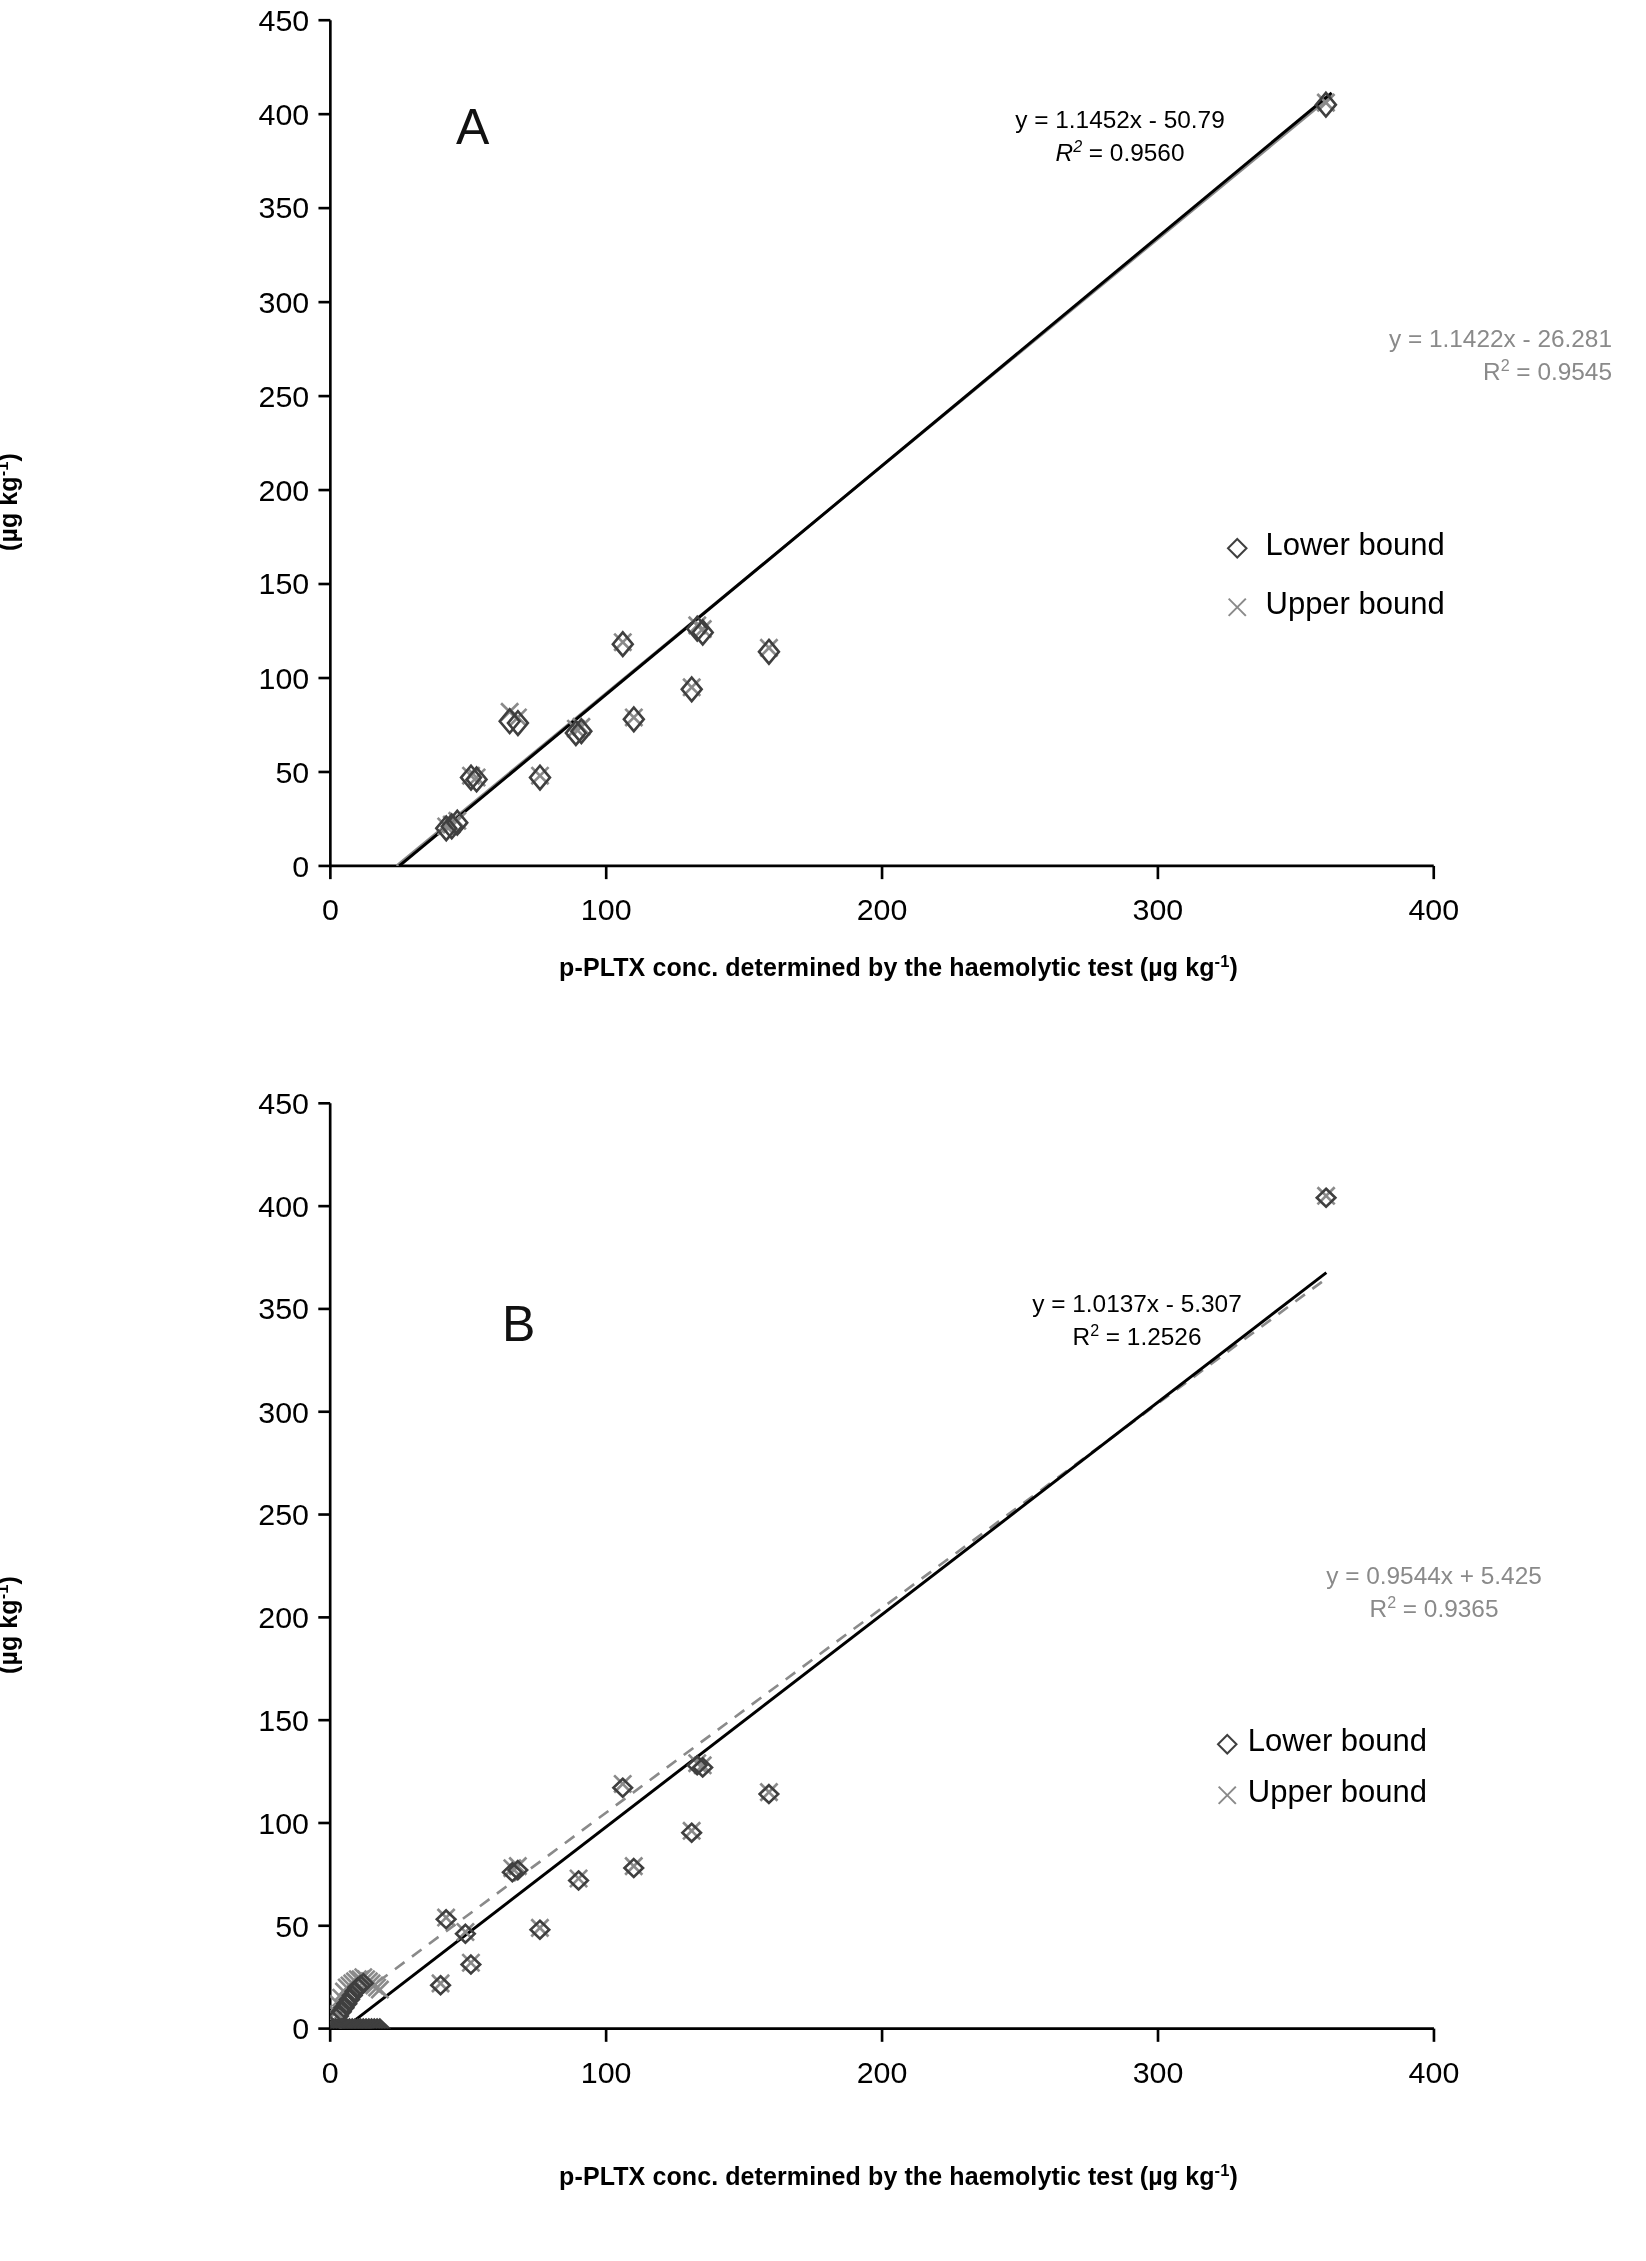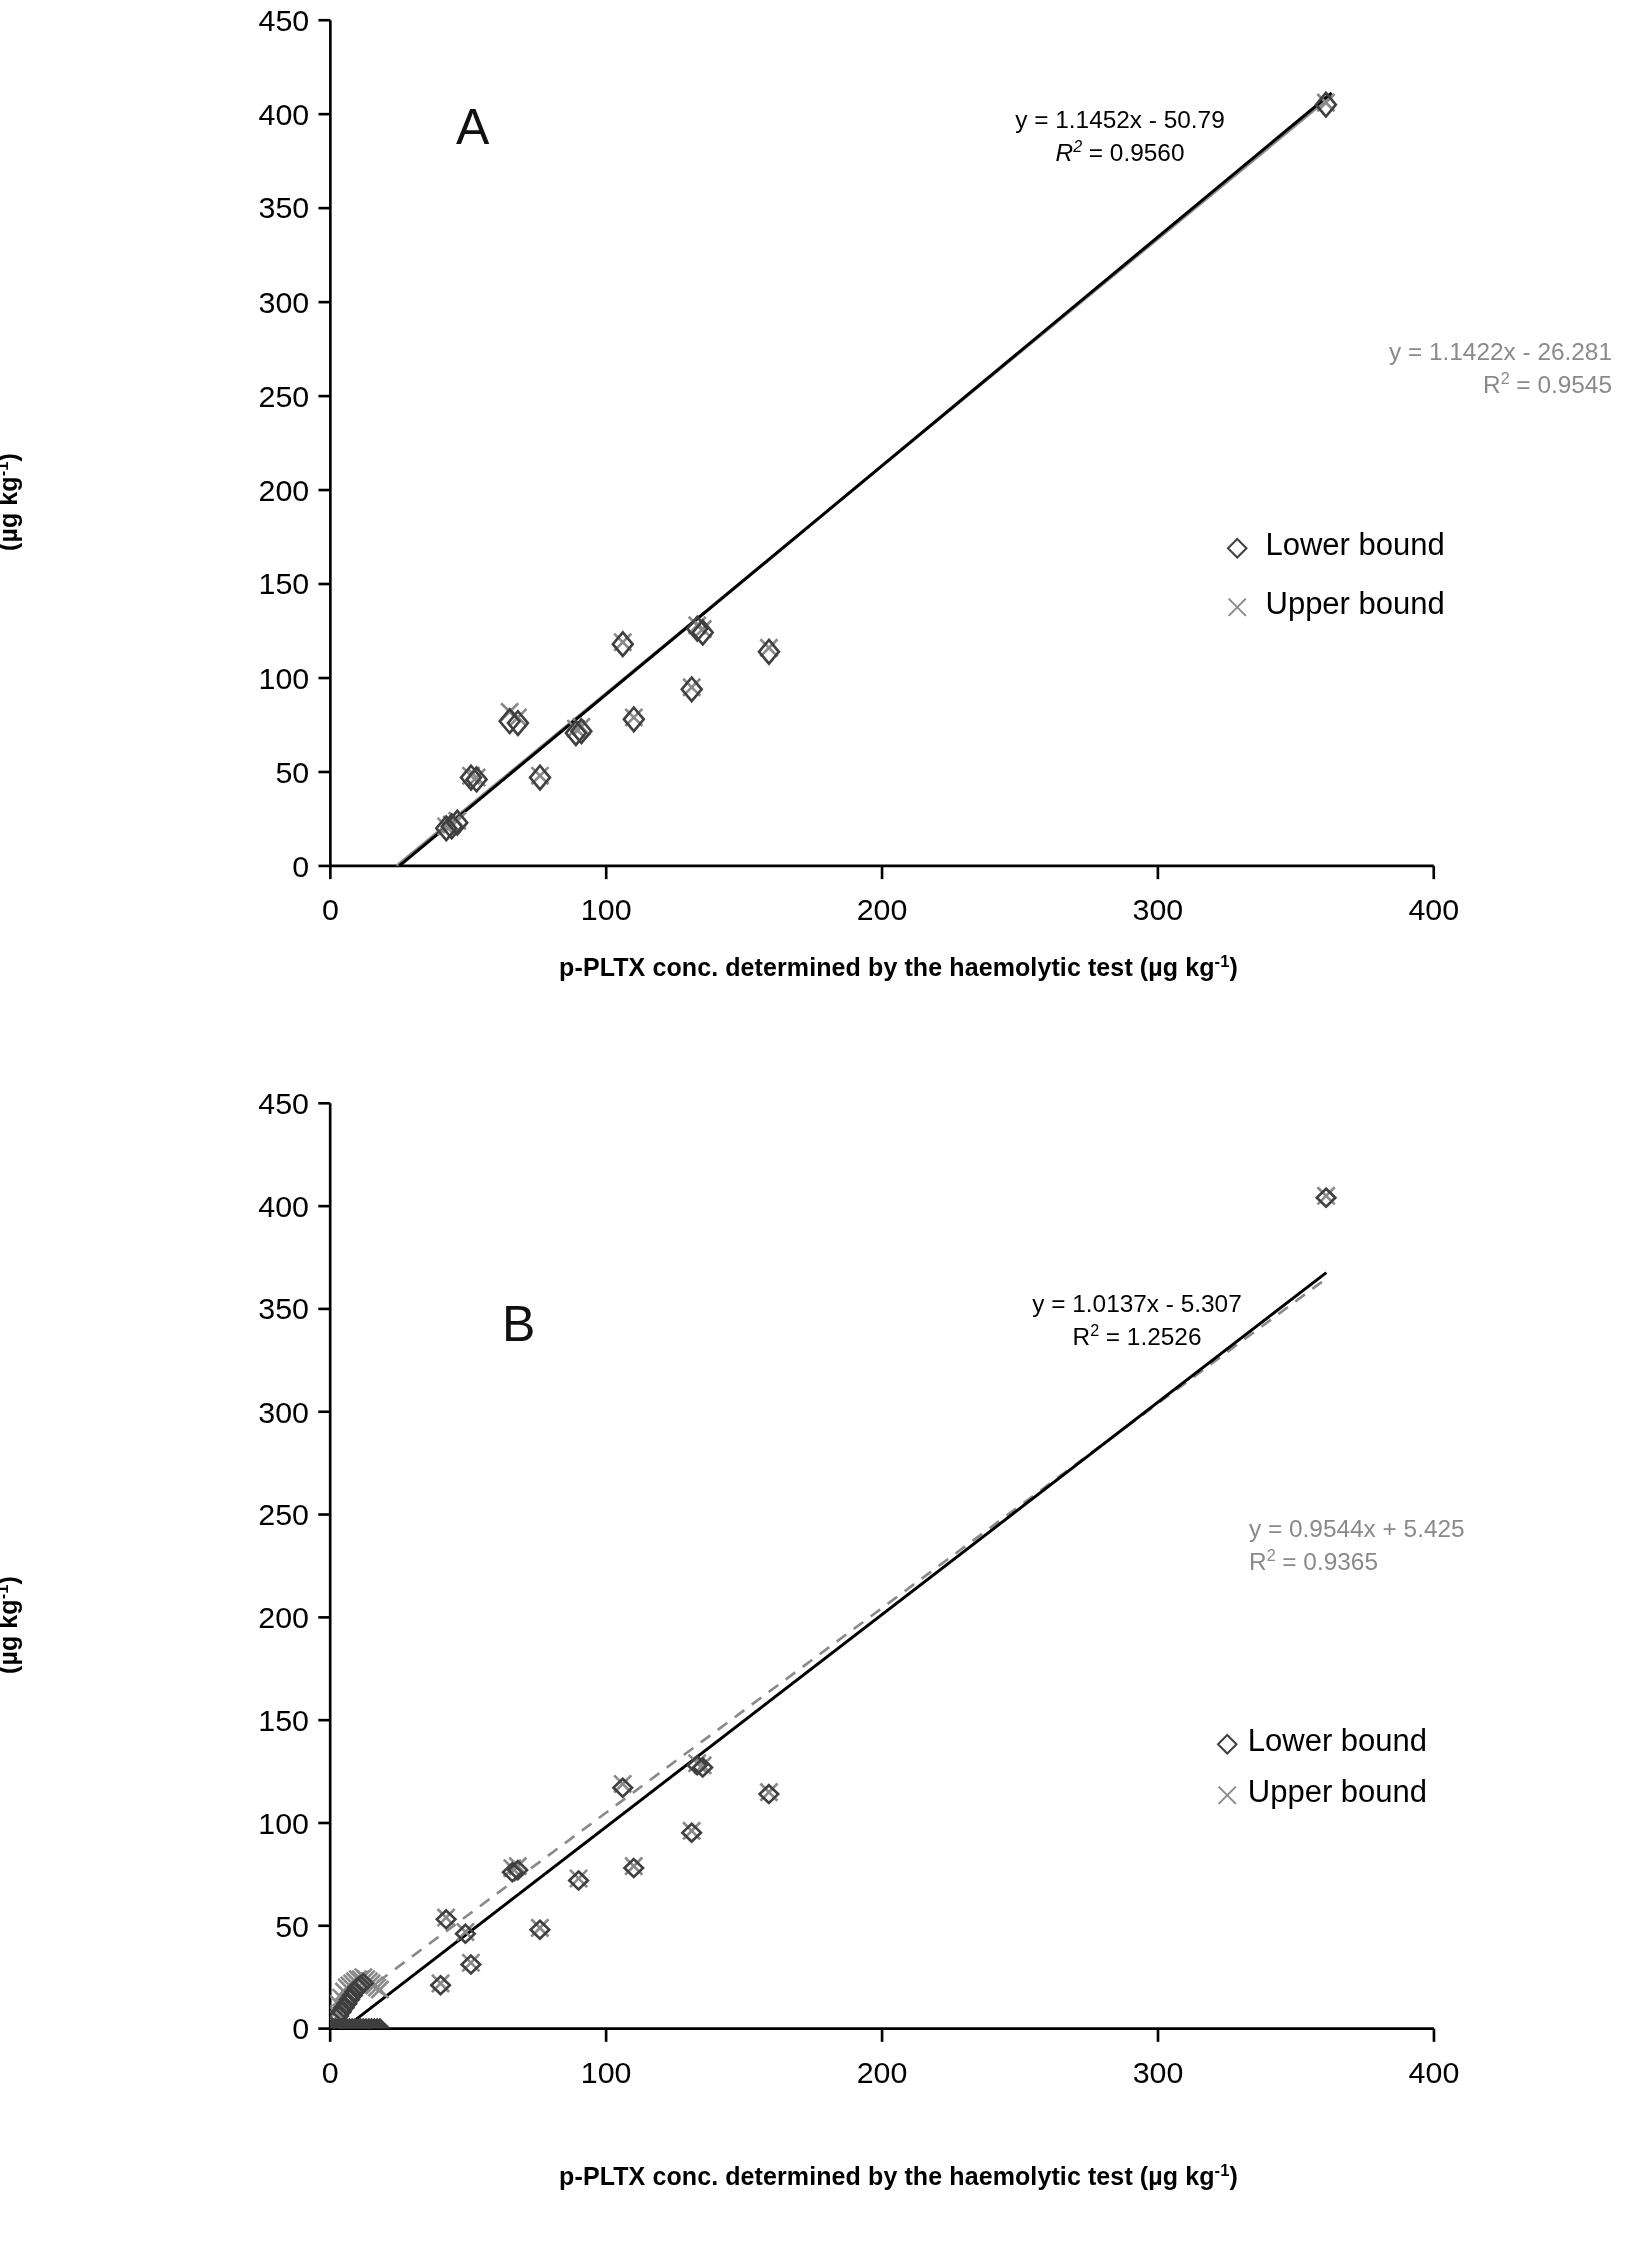--- a/index.html
+++ b/index.html
@@ -249,21 +249,21 @@
 
     <div class="panel-letter" style="left: 456px; top: 98px;">A</div>
 
     <div class="eq black" style="left: 935px; top: 104px; text-align: center; width: 370px;">
       <div>y = 1.1452x - 50.79</div>
       <div>
         <span class="it">R</span><sup class="it">2</sup><span> = 0.9560</span>
       </div>
     </div>
 
-    <div class="eq gray" style="left: 1242px; top: 336px; text-align: right; width: 370px;">
+    <div class="eq gray" style="left: 1242px; top: 323px; text-align: right; width: 370px;">
       <div>y = 1.1422x - 26.281</div>
       <div>
         <span>R</span><sup>2</sup><span> = 0.9545</span>
       </div>
     </div>
 
     <div class="legend" style="left: 1226px; top: 529px;">
       <div class="legend-row">
         <span class="lm">
           <svg width="22.5" height="22.5" viewBox="0 0 34 34">
@@ -540,21 +540,21 @@
 
     <div class="panel-letter" style="left: 502px; top: 251px;">B</div>
 
     <div class="eq black" style="left: 952px; top: 244px; text-align: center; width: 370px;">
       <div>y = 1.0137x - 5.307</div>
       <div>
         <span>R</span><sup>2</sup><span> = 1.2526</span>
       </div>
     </div>
 
-    <div class="eq gray" style="left: 1249px; top: 469px; text-align: left; width: 370px;">
+    <div class="eq gray" style="left: 1249px; top: 516px; text-align: center; width: 370px;">
       <div>y = 0.9544x + 5.425</div>
       <div>
         <span>R</span><sup>2</sup><span> = 0.9365</span>
       </div>
     </div>
 
     <div class="legend" style="left: 1216px; top: 681px;">
       <div class="legend-row" style="gap:9.3px;">
         <span class="lm">
           <svg width="22.5" height="22.5" viewBox="0 0 34 34">

